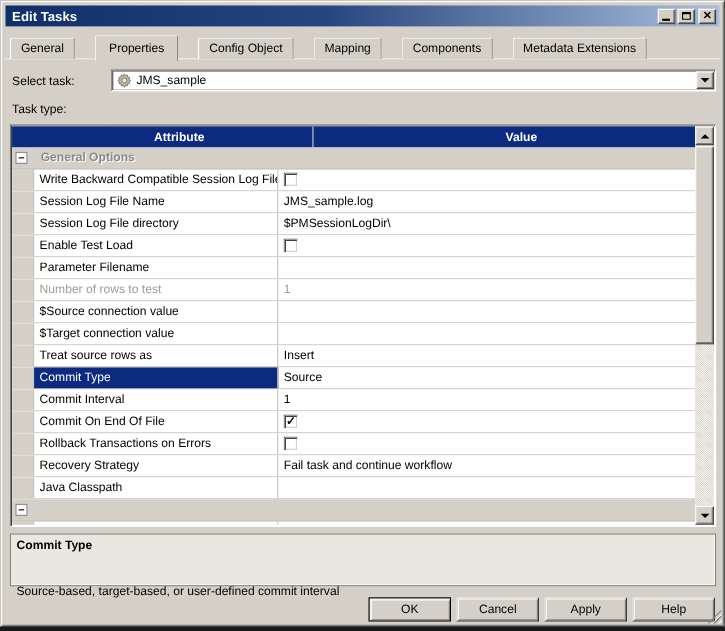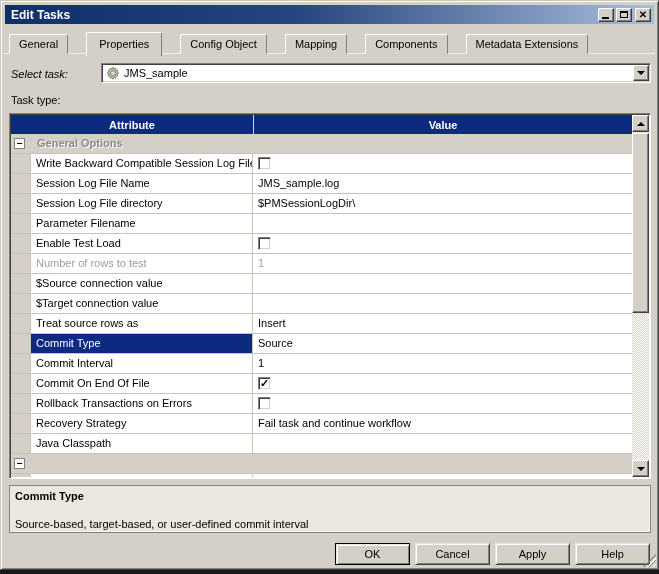--- a/index.html
+++ b/index.html
@@ -54,21 +54,21 @@
     background:#fdba74; border:1px solid; border-color:#808080 #fff #fff #808080;
     box-shadow: inset 1px 1px 0 #a8a49c;
     padding:2px 0 0 4px; white-space:nowrap;margin-top:24px; }
 
   
   .grid { position:absolute; left:8px; top:112px; width:642px; height:366px;
     background:#fff; border:1px solid; border-color:#808080 #fff #fff #808080;
     box-shadow: inset 1px 1px 0 #404040; overflow:hidden; }
   .grid-header { position:absolute; top:1px; left:1px; right:18px; height:19px;
     display:flex; background:var(--header-bg,#0b2a80); color:#fff; font-weight:bold; }
-  .gh-cell { display:flex; align-items:center; justify-content:center; }
+  .gh-cell { display:flex; align-items:center; justify-content:center;margin-left:31px; }
   .gh-attr { width:243px; border-right:1px solid #d4d0c8; }
   .gh-val { flex:1; }
   .grid-rows { position:absolute; top:20px; left:1px; right:18px; bottom:1px; overflow:hidden; }
   .row { height:20px; display:flex; background:#fff; border-bottom:1px solid #c6c3ba; }
   .cell-margin { width:20px; background:#d4d0c8; border-right:1px solid #c6c3ba; }
   .cell-attr { width:222px; border-right:1px solid #c6c3ba; padding:3px 2px 0 5px;
     white-space:nowrap; overflow:hidden; }
   .cell-value { flex:1; padding:3px 2px 0 5px; white-space:nowrap; overflow:hidden; }
   .row.selected .cell-attr { background:var(--selection-bg,#0b2a80); color:#fff; }
   .row.disabled .cell-attr, .row.disabled .cell-value { color:#9d9d9d; }
@@ -103,21 +103,21 @@
     border-right:4px solid transparent; border-top:4px solid #000; }
   .sb-thumb { position:absolute; left:0; top:18px; width:17px; height:180px;
     background:#d4d0c8; border:1px solid; border-color:#fff #404040 #404040 #fff;
     box-shadow: inset -1px -1px 0 #808080; }
 
   
   .desc-panel { position:absolute; left:8px; top:484px; width:642px; height:48px;
     background:#e9e7e0; border:1px solid #868378;
     box-shadow: inset -1px -1px 0 #f6f5f1; }
   .desc-title { position:absolute; left:5px; top:4px; font-weight:bold; white-space:nowrap; }
-  .desc-text { position:absolute; left:5px; top:32px; white-space:nowrap; }
+  .desc-text { position:absolute; left:5px; top:46px; white-space:nowrap; }
 
   
   .button-row { position:absolute; top:542px; right:8px; display:flex; }
   .btn { width:75px; height:22px; margin-left:5px; background:#d4d0c8;
     border:1px solid; border-color:#e8e6e0 #404040 #404040 #e8e6e0;
     box-shadow: inset 1px 1px 0 #fff, inset -1px -1px 0 #808080;
     font-family:"Liberation Sans",sans-serif; font-size:11px; color:#000;
     display:flex; align-items:center; justify-content:center; cursor:default; }
   .btn.default { border:1px solid #000;
     box-shadow: inset 1px 1px 0 #e8e6e0, inset 2px 2px 0 #fff, inset -1px -1px 0 #808080; }
@@ -147,21 +147,21 @@
   <div class="tabline"></div>
   <div class="tabstrip" id="tabstrip">
       <div class="tab">General</div>
       <div class="tab active">Properties</div>
       <div class="tab">Config Object</div>
       <div class="tab">Mapping</div>
       <div class="tab">Components</div>
       <div class="tab">Metadata Extensions</div>
     </div>
 
-  <span class="lbl" style="top:67px;font-style:italic;">Select task:</span>
+  <span class="lbl" style="top:67px;">Select task:</span>
   <div class="combo">
     <span class="task-icon">
       <svg width="14" height="14" viewBox="0 0 16 16">
         <path fill="#b9b9a6" stroke="#6a6a5a" stroke-width="0.8" d="M8 1.2l1 1.9 2.1-.6.4 2.1 2.1.5-.7 2 1.9 1.1-1.9 1.1.7 2-2.1.5-.4 2.1-2.1-.6-1 1.9-1-1.9-2.1.6-.4-2.1-2.1-.5.7-2L1.2 8.2l1.9-1.1-.7-2 2.1-.5.4-2.1 2.1.6z"></path>
         <circle cx="8" cy="8.2" r="2.6" fill="#e8e8dc" stroke="#6a6a5a" stroke-width="0.8"></circle>
       </svg>
     </span>
     <span class="combo-text">JMS_sample</span>
     <div class="combo-btn">
       <span class="arrow-down"></span>
@@ -193,29 +193,29 @@
           <div class="cell-attr">Session Log File Name</div>
           <div class="cell-value">JMS_sample.log</div>
         </div>
         <div class="row">
           <div class="cell-margin"></div>
           <div class="cell-attr">Session Log File directory</div>
           <div class="cell-value">$PMSessionLogDir\</div>
         </div>
         <div class="row">
           <div class="cell-margin"></div>
-          <div class="cell-attr">Parameter Filename</div>
-          <div class="cell-value"></div>
-        </div>
-        <div class="row">
-          <div class="cell-margin"></div>
           <div class="cell-attr">Enable Test Load</div>
           <div class="cell-value" style="padding-top: 1px;">
             <div class="checkbox"></div>
           </div>
+        </div>
+        <div class="row">
+          <div class="cell-margin"></div>
+          <div class="cell-attr">Parameter Filename</div>
+          <div class="cell-value"></div>
         </div>
         <div class="row disabled">
           <div class="cell-margin"></div>
           <div class="cell-attr">Number of rows to test</div>
           <div class="cell-value">1</div>
         </div>
         <div class="row">
           <div class="cell-margin"></div>
           <div class="cell-attr">$Source connection value</div>
           <div class="cell-value"></div>

